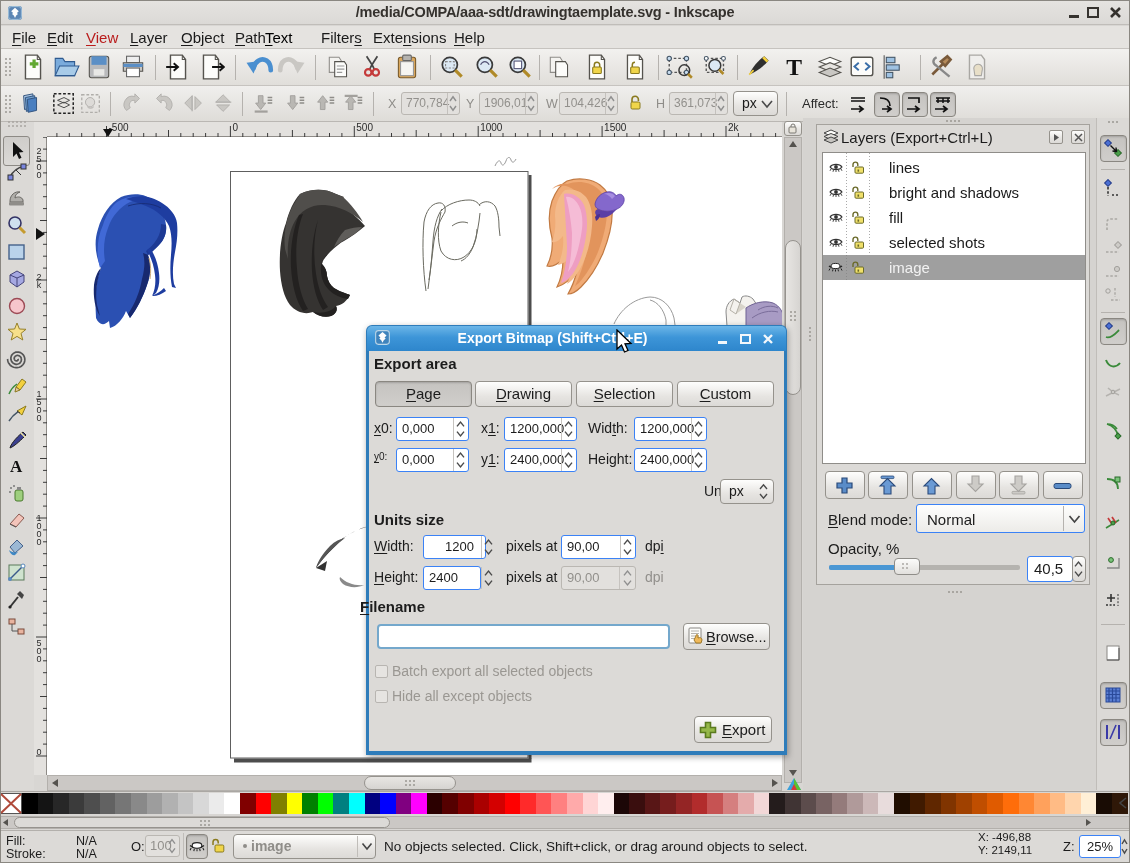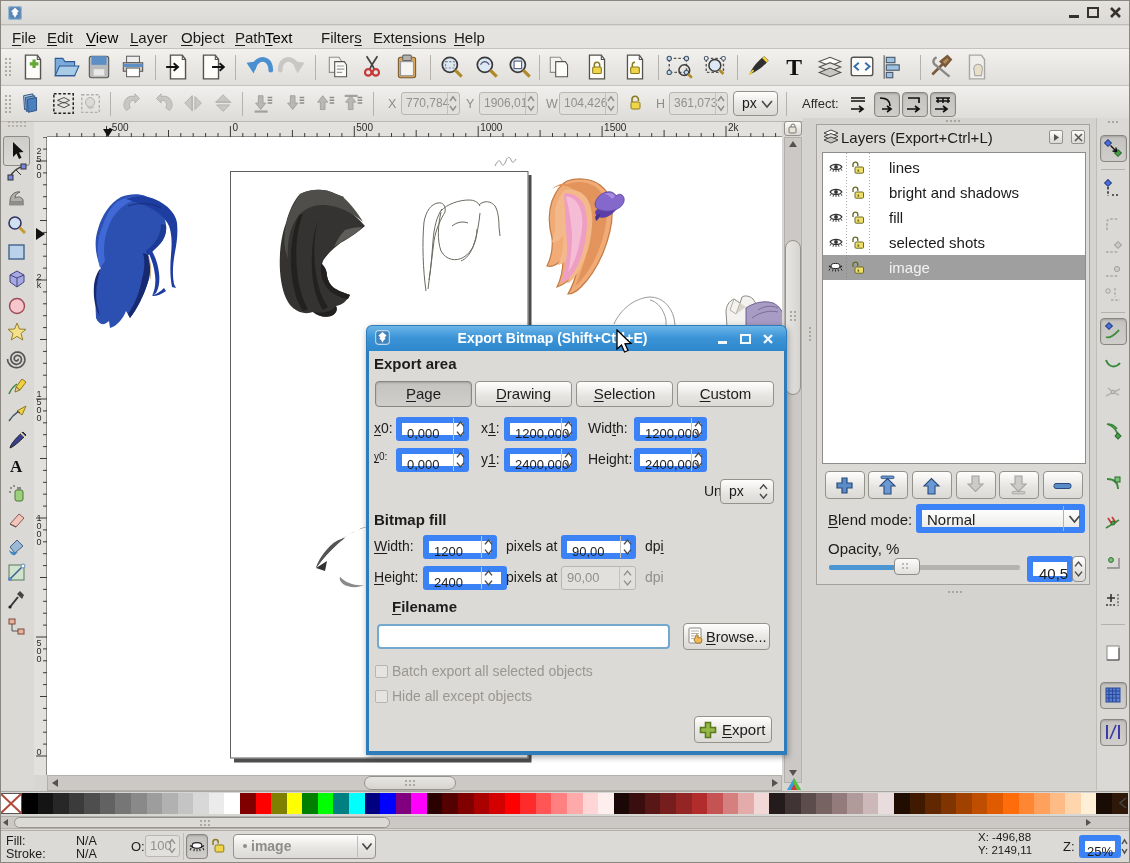--- a/index.html
+++ b/index.html
@@ -1,40 +1,41 @@
 <!DOCTYPE html>
 <html><head><meta charset="utf-8"><style>
 *{margin:0;padding:0;box-sizing:border-box}
 body{font-family:"Liberation Sans", sans-serif;background:#d8d6d3}
 #app{position:relative;width:1130px;height:863px;overflow:hidden;background:#d8d6d3;font-family:"Liberation Sans", sans-serif}
 .abs{position:absolute}
-.ent{position:absolute;background:#fff;border:6px solid #3b82f6;border-radius:3px;font-size:14px;color:#1c1c1c}
+.ent{position:absolute;background:#fff;border:1px solid #3b82f6;border-radius:3px;font-size:14px;color:#1c1c1c}
 .entd{position:absolute;background:#e2e0dd;border:1px solid #bab7b2;border-radius:3px;font-size:14px;color:#92908c}
 .btn{position:absolute;background:linear-gradient(#fefefd,#e6e4e1 60%,#dcdad7);border:1px solid #95928c;border-radius:4px;color:#1c1c1c;text-align:center}
 .btnp{position:absolute;background:linear-gradient(#c5c3c0,#d0cecb);border:1px solid #8a8781;border-radius:4px;color:#1c1c1c;text-align:center;box-shadow:inset 0 1px 2px rgba(0,0,0,.18)}
 .lbl{position:absolute;font-size:14px;color:#1c1c1c;white-space:nowrap}
 .sep1{position:absolute;width:1px;background:#b5b2ae}
 u{text-decoration-thickness:1px;text-underline-offset:2px}
 </style></head><body>
 <div id="app">
 <div class="abs" style="left:0;top:0;width:1130px;height:25px;background:linear-gradient(#e5e3e0,#dbd9d6);border-bottom:1px solid #c0bdb9;border-top:1px solid #8a8781"></div>
 <svg class="abs" style="left:8px;top:6px" width="14" height="14" viewBox="0 0 14 14">
 <rect x="0" y="0" width="14" height="14" rx="3" fill="#5c86b4"></rect>
 <rect x="0.6" y="0.6" width="12.8" height="12.8" rx="2.6" fill="none" stroke="#9fc0da"></rect>
 <path d="M7 1.8 L10.8 5.2 L8.9 6.9 L10 8 L8.2 9.6 L7 12 L5.8 9.6 L4 8 L5.1 6.9 L3.2 5.2 Z" fill="#fdfdfd"></path>
     </svg>
+<div class="abs" style="left:0;top:4px;width:1090px;text-align:center;font-size:14.5px;font-weight:bold;color:#35322e;letter-spacing:-0.2px">/media/COMPA/aaa-sdt/drawingtaemplate.svg - Inkscape</div>
 <div class="abs" style="left:1069px;top:15px;width:10px;height:3px;background:#35322e"></div>
 <div class="abs" style="left:1087px;top:7px;width:12px;height:11px;border:2px solid #35322e"></div>
 <svg class="abs" style="left:1109px;top:6px" width="13" height="13" viewBox="0 0 13 13">
       <path d="M2 2 L11 11 M11 2 L2 11" stroke="#35322e" stroke-width="2.6"></path>
     </svg>
 <div class="abs" style="left:0;top:26px;width:1130px;height:23px;background:#e5e3e0;border-bottom:1px solid #c6c3bf"></div>
 <div class="abs" style="left:12px;top:29px;font-size:15px;color:#1a1a1a"><u>F</u>ile</div>
 <div class="abs" style="left:47px;top:29px;font-size:15px;color:#1a1a1a"><u>E</u>dit</div>
-<div class="abs" style="left:86px;top:29px;font-size:15px;color:#000000"><u>V</u>iew</div>
+<div class="abs" style="left:86px;top:29px;font-size:15px;color:#b91c1c"><u>V</u>iew</div>
 <div class="abs" style="left:130px;top:29px;font-size:15px;color:#1a1a1a"><u>L</u>ayer</div>
 <div class="abs" style="left:181px;top:29px;font-size:15px;color:#1a1a1a"><u>O</u>bject</div>
 <div class="abs" style="left:235px;top:29px;font-size:15px;color:#1a1a1a"><u>P</u>ath</div>
 <div class="abs" style="left:265px;top:29px;font-size:15px;color:#000000"><u>T</u>ext</div>
 <div class="abs" style="left:321px;top:29px;font-size:15px;color:#1a1a1a">Filter<u>s</u></div>
 <div class="abs" style="left:373px;top:29px;font-size:15px;color:#1a1a1a">Exte<u>n</u>sions</div>
 <div class="abs" style="left:454px;top:29px;font-size:15px;color:#1a1a1a"><u>H</u>elp</div>
 <div class="abs" style="left:0;top:49px;width:1130px;height:37px;background:linear-gradient(#f2f1ef,#e0deda);border-bottom:1px solid #c6c3bf"></div>
 <svg style="position:absolute;left:4px;top:57px" width="8" height="20">
       <circle cx="2" cy="2" r="1" fill="#9a9792"></circle>
@@ -935,52 +936,52 @@
     <svg style="position:absolute;left:692px;top:449px" width="13" height="22" viewBox="0 0 13 22">
       <path d="M3 8.4 L6.5 4.0 L10 8.4" fill="none" stroke="#4a4a4a" stroke-width="1.4"></path>
       <path d="M3 13.6 L6.5 18.0 L10 13.6" fill="none" stroke="#4a4a4a" stroke-width="1.4"></path>
     </svg>
     <div class="lbl" style="left:704px;top:483px;font-size:14px">Units:</div>
     <div class="btn" style="left:720px;top:479px;width:54px;height:25px;text-align:left;font-size:14px;line-height:23px;padding-left:8px">px</div>
     <svg style="position:absolute;left:757px;top:481px" width="13" height="21" viewBox="0 0 13 21">
       <path d="M3 8.0 L6.5 3.8 L10 8.0" fill="none" stroke="#4a4a4a" stroke-width="1.4"></path>
       <path d="M3 13.0 L6.5 17.2 L10 13.0" fill="none" stroke="#4a4a4a" stroke-width="1.4"></path>
     </svg>
-    <div class="lbl" style="left:374px;top:511px;font-size:15px;font-weight:bold">Bitmap fill</div>
+    <div class="lbl" style="left:374px;top:511px;font-size:15px;font-weight:bold">Units size</div>
     <div class="lbl" style="left:374px;top:538px;font-size:14px"><u>W</u>idth:</div>
-    <div class="ent" style="left:423px;top:535px;width:74px;height:24px;line-height:22px;padding-left:5px;font-size:13px">1200</div>
+    <div class="ent" style="left:423px;top:535px;width:63px;height:24px;line-height:22px;padding-left:21px;font-size:13px">1200</div>
     <div class="abs" style="left:481px;top:536px;width:1px;height:22px;background:#c6c3bf"></div>
     <svg style="position:absolute;left:482px;top:536px" width="13" height="22" viewBox="0 0 13 22">
       <path d="M3 8.4 L6.5 4.0 L10 8.4" fill="none" stroke="#4a4a4a" stroke-width="1.4"></path>
       <path d="M3 13.6 L6.5 18.0 L10 13.6" fill="none" stroke="#4a4a4a" stroke-width="1.4"></path>
     </svg>
     <div class="lbl" style="left:506px;top:538px;font-size:14px">pixels at</div>
     <div class="ent" style="left:561px;top:535px;width:75px;height:24px;line-height:22px;padding-left:5px;font-size:13px">90,00</div>
     <div class="abs" style="left:620px;top:536px;width:1px;height:22px;background:#c6c3bf"></div>
     <svg style="position:absolute;left:621px;top:536px" width="13" height="22" viewBox="0 0 13 22">
       <path d="M3 8.4 L6.5 4.0 L10 8.4" fill="none" stroke="#4a4a4a" stroke-width="1.4"></path>
       <path d="M3 13.6 L6.5 18.0 L10 13.6" fill="none" stroke="#4a4a4a" stroke-width="1.4"></path>
     </svg>
     <div class="lbl" style="left:645px;top:538px;font-size:14px">dp<u>i</u></div>
     <div class="lbl" style="left:374px;top:569px;font-size:14px"><u>H</u>eight:</div>
-    <div class="ent" style="left:423px;top:566px;width:84px;height:24px;line-height:22px;padding-left:5px;font-size:13px">2400</div>
+    <div class="ent" style="left:423px;top:566px;width:58px;height:24px;line-height:22px;padding-left:5px;font-size:13px">2400</div>
     <div class="abs" style="left:481px;top:567px;width:1px;height:22px;background:#c6c3bf"></div>
     <svg style="position:absolute;left:482px;top:567px" width="13" height="22" viewBox="0 0 13 22">
       <path d="M3 8.4 L6.5 4.0 L10 8.4" fill="none" stroke="#4a4a4a" stroke-width="1.4"></path>
       <path d="M3 13.6 L6.5 18.0 L10 13.6" fill="none" stroke="#4a4a4a" stroke-width="1.4"></path>
     </svg>
     <div class="lbl" style="left:506px;top:569px;font-size:14px">pixels at</div>
     <div class="entd" style="left:561px;top:566px;width:75px;height:24px;line-height:22px;padding-left:5px;font-size:13px">90,00</div>
     <div class="abs" style="left:619px;top:567px;width:1px;height:22px;background:#c6c3bf"></div>
     <svg style="position:absolute;left:621px;top:567px" width="13" height="22" viewBox="0 0 13 22">
       <path d="M3 8.4 L6.5 4.0 L10 8.4" fill="none" stroke="#8f8f8f" stroke-width="1.4"></path>
       <path d="M3 13.6 L6.5 18.0 L10 13.6" fill="none" stroke="#8f8f8f" stroke-width="1.4"></path>
     </svg>
     <div class="lbl" style="left:645px;top:569px;font-size:14px;color:#92908c">dpi</div>
-    <div class="lbl" style="left:392px;top:598px;font-size:15px;font-weight:bold"><u>F</u>ilename</div>
+    <div class="lbl" style="left:360px;top:598px;font-size:15px;font-weight:bold"><u>F</u>ilename</div>
     <div class="abs" style="left:377px;top:624px;width:293px;height:25px;background:#fff;border:2px solid #74a8cc;border-radius:4px"></div>
     <div class="btn" style="left:683px;top:623px;width:87px;height:27px"></div>
     <svg class="abs" style="left:688px;top:627px" width="16" height="18" viewBox="0 0 16 18">
 <rect x="1" y="1" width="12" height="15" rx="1" fill="#fdfdfb" stroke="#8a8884"></rect>
       <path d="M3 4 h8 M3 6.5 h8 M3 9 h8 M3 11.5 h5" stroke="#b5b3af"></path>
 <path d="M8 9 c0 -2 2 -2 2 0 l0 2 c2 -1 4 0 4 2 l-1 3 -5 0 -2 -3 Z" fill="#f0b95a" stroke="#a07a2a"></path>
     </svg>
     <div class="lbl" style="left:706px;top:629px;font-size:14.5px"><u>B</u>rowse...</div>
     <div class="abs" style="left:375px;top:665px;width:13px;height:13px;background:#e6e4e1;border:1px solid #b8b5b1;border-radius:2px"></div>
     <div class="lbl" style="left:392px;top:663px;font-size:14px;color:#9a9792">Batch export all selected objects</div>
@@ -1110,20 +1111,21 @@
 <path d="M2 8 V5 A2.6 2.6 0 0 1 7.2 5 V6.5" fill="none" stroke="#8a7a1e" stroke-width="1.5"></path>
 <rect x="4" y="8" width="8.8" height="7" rx="1.2" fill="#f0d54a" stroke="#8a7a1e"></rect>
     </svg>
     <div class="btn" style="left:233px;top:834px;width:143px;height:25px;border-radius:4px"></div>
     <div class="abs" style="left:243px;top:844px;width:4px;height:4px;background:#8f8d89;border-radius:2px"></div>
     <div class="lbl" style="left:251px;top:838px;font-size:14px;font-weight:bold;color:#8f8d89">image</div>
     <div class="abs" style="left:357px;top:836px;width:1px;height:21px;background:#c0bdb9"></div>
     <svg class="abs" style="left:361px;top:842px" width="12" height="9" viewBox="0 0 12 9">
       <path d="M1.5 1.5 L6 7 L10.5 1.5" fill="none" stroke="#444" stroke-width="1.6"></path>
     </svg>
+    <div class="lbl" style="left:384px;top:839px;font-size:13.5px;color:#1c1c1c">No objects selected. Click, Shift+click, or drag around objects to select.</div>
     <div class="lbl" style="left:978px;top:831px;font-size:11.5px">X: -496,88</div>
     <div class="lbl" style="left:978px;top:844px;font-size:11.5px">Y: 2149,11</div>
     <div class="lbl" style="left:1063px;top:839px;font-size:13px">Z:</div>
     <div class="ent" style="left:1079px;top:835px;width:42px;height:23px;line-height:21px;font-size:13px;text-align:center">25%</div>
     <svg style="position:absolute;left:1119px;top:836px" width="11" height="21" viewBox="0 0 11 21">
       <path d="M3 8.0 L5.5 3.8 L8 8.0" fill="none" stroke="#4a4a4a" stroke-width="1.4"></path>
       <path d="M3 13.0 L5.5 17.2 L8 13.0" fill="none" stroke="#4a4a4a" stroke-width="1.4"></path>
     </svg>
 <svg class="abs" style="left:615px;top:329px" width="22" height="28" viewBox="0 0 22 28">
 <path d="M2 1 L2 20 L6.5 16 L9.5 23 L13 21.5 L10 14.8 L16 14.5 Z" fill="#fff" stroke="#000" stroke-width="1.3"></path>

